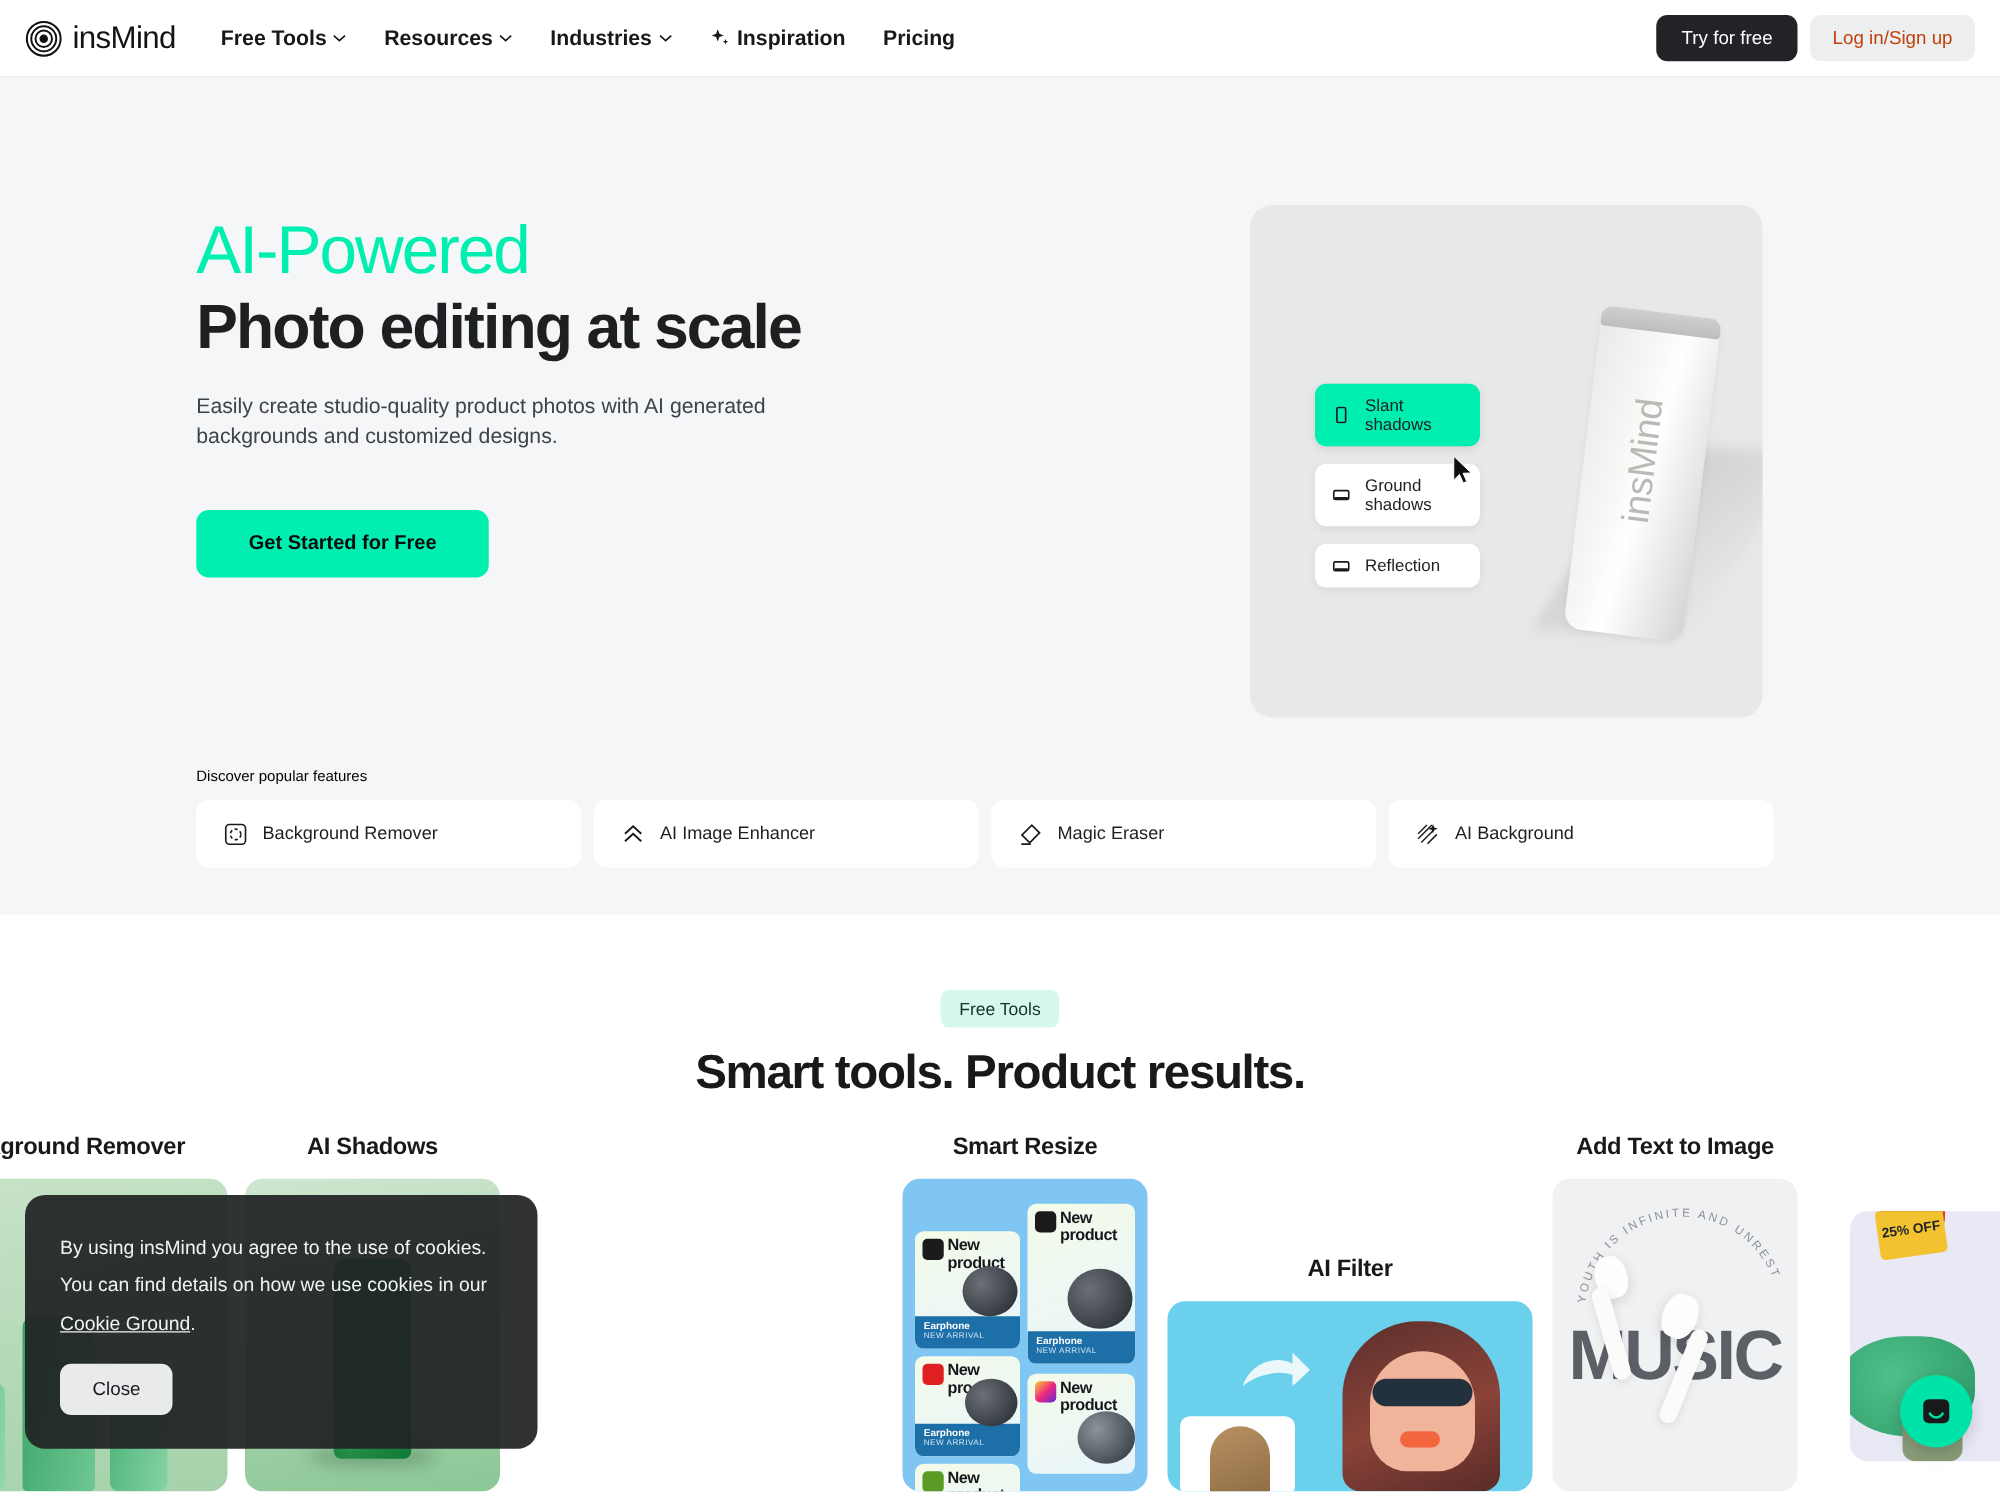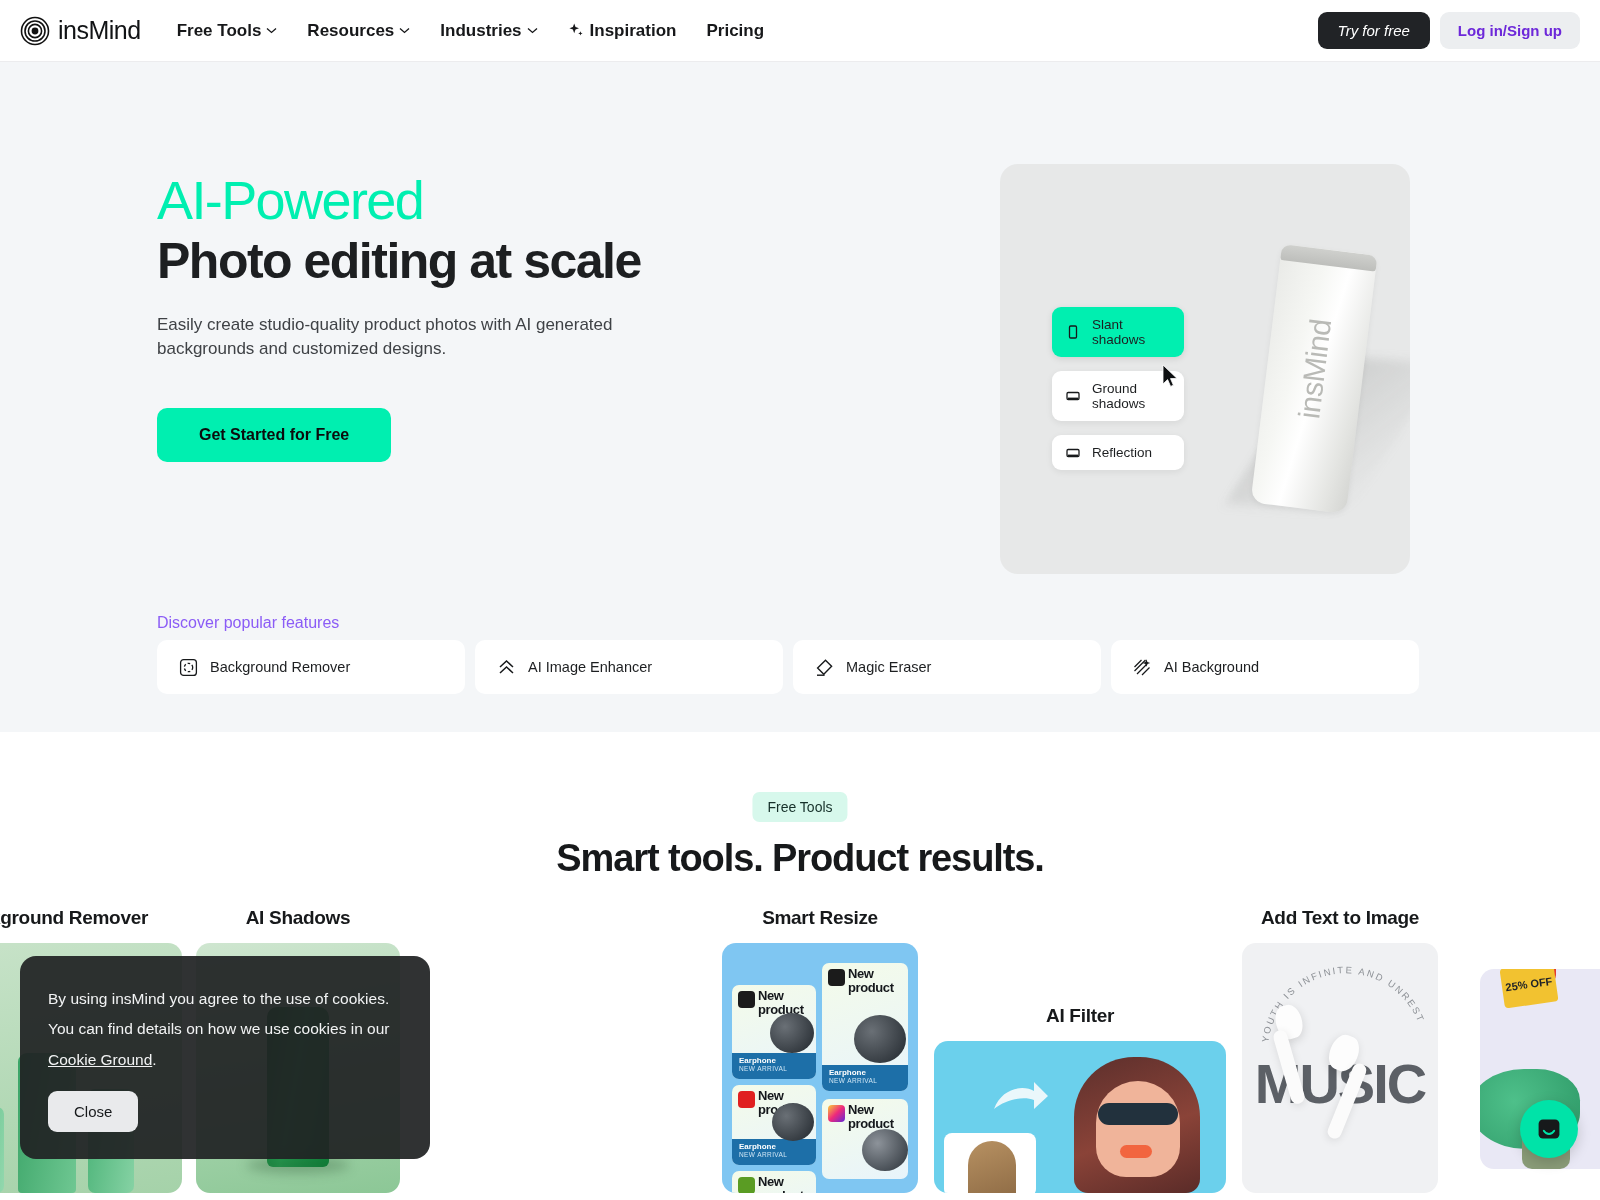--- a/index.html
+++ b/index.html
@@ -26,24 +26,24 @@
     display: flex; align-items: center; gap: 5px;
     font-size: 17px; font-weight: 700; color: #17181a; cursor: pointer;
     white-space: nowrap;
   }
   .chev { width: 11px; height: 7px; display: inline-block; }
   .spark { width: 17px; height: 17px; display: inline-block; }
 
   .header-right { margin-left: auto; display: flex; align-items: center; gap: 10px; margin-right: 20px; }
   .btn-try {
     background: #212326; color: #fff; font-size: 15px; font-weight: 400;
-    padding: 10px 20px; border-radius: 9px; border: none; cursor: pointer; font-style: italic;
+    padding: 10px 20px; border-radius: 9px; border: none; cursor: pointer;
   }
   .btn-login {
-    background: #eceef0; color: #6d28d9; font-size: 15px; font-weight: 700;
+    background: #eceef0; color: #c2410c; font-size: 15px; font-weight: 400;
     padding: 10px 18px; border-radius: 9px; border: none; cursor: pointer;
   }
 
   
   .hero {
     position: absolute; top: 62px; left: 0; width: 1600px; height: 670px;
     background: #f4f6f8;
   }
   .hero-left { position: absolute; left: 157px; top: 110px; width: 700px; }
   .hero-kicker {
@@ -95,21 +95,21 @@
     display: flex; align-items: center; gap: 12px;
     background: #ffffff; border-radius: 9px; padding: 10px 18px 10px 14px;
     font-size: 13.5px; color: #1d1f21; cursor: pointer; width: 132px;
     box-shadow: 0 2px 7px rgba(0,0,0,0.07);
   }
   .opt.active { background: #00efb0; box-shadow: 0 2px 7px rgba(0,0,0,0.10); }
   .opt-icon { width: 14px; height: 14px; flex: none; }
   .cursor-arrow { position: absolute; left: 162px; top: 200px; width: 17px; height: 24px; }
 
   
-  .discover-label { position: absolute; left: 157px; top: 552px; font-size: 16px; color: #8b5cf6; }
+  .discover-label { position: absolute; left: 157px; top: 552px; font-size: 12px; color: #000000; }
   .feature-row { position: absolute; left: 157px; top: 578px; display: flex; gap: 10px; }
   .feature-card {
     width: 308px; height: 54px; background: #ffffff; border-radius: 10px;
     display: flex; align-items: center; gap: 12px; padding-left: 22px;
     font-size: 14.5px; color: #1d1f21; cursor: pointer;
   }
   .feature-card .fi { width: 19px; height: 19px; flex: none; }
 
   
   .tools { position: absolute; top: 732px; left: 0; width: 1600px; height: 468px; background: #fff; }

